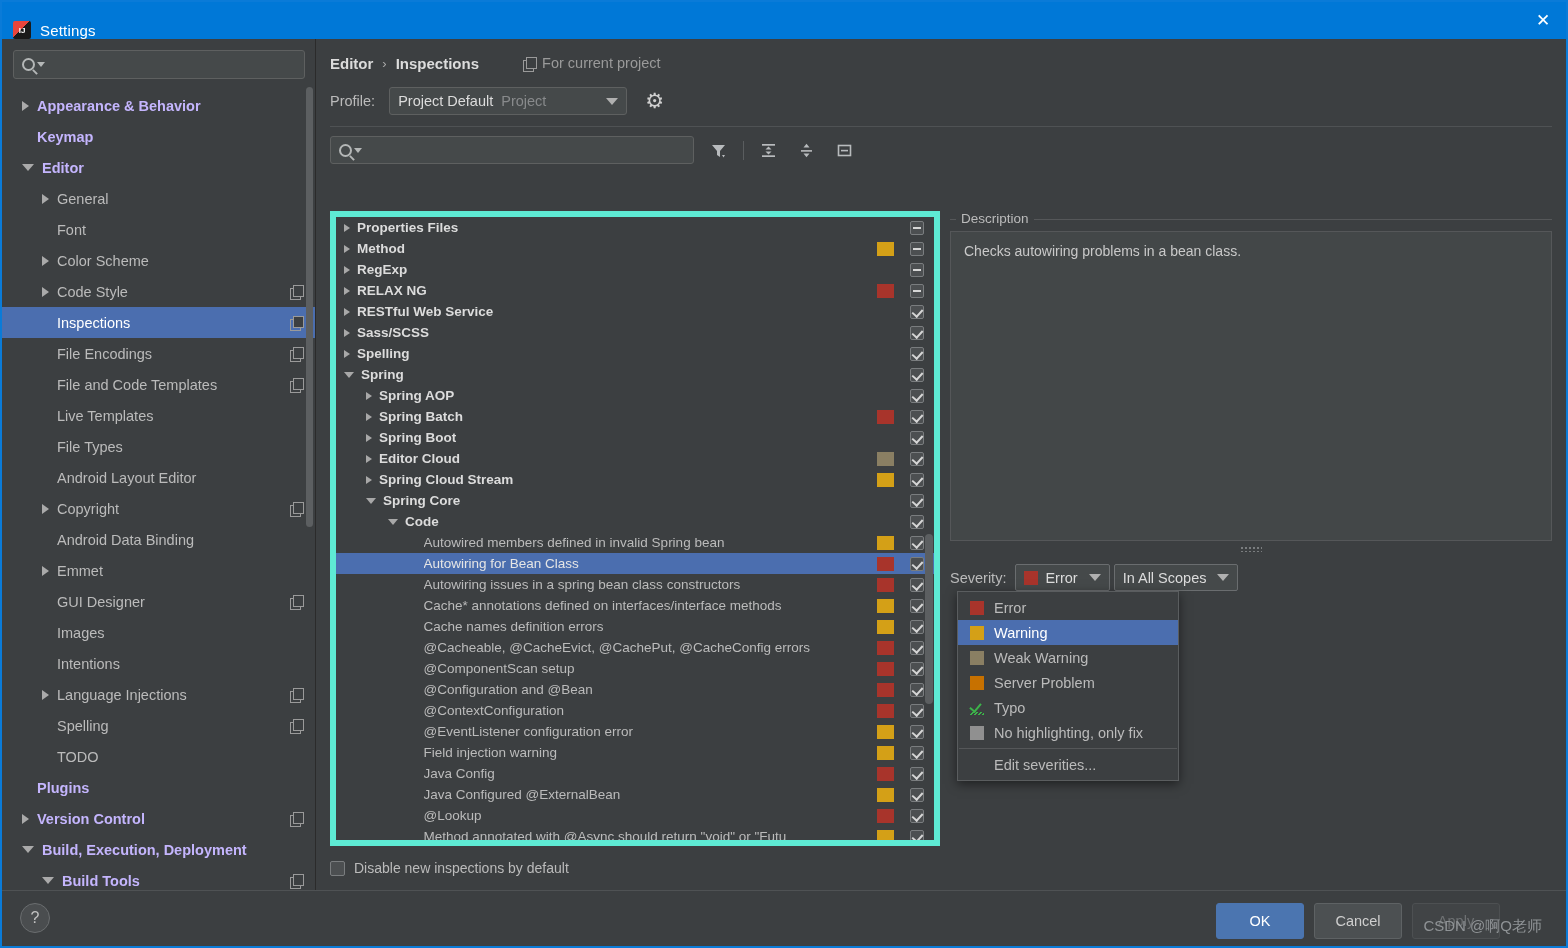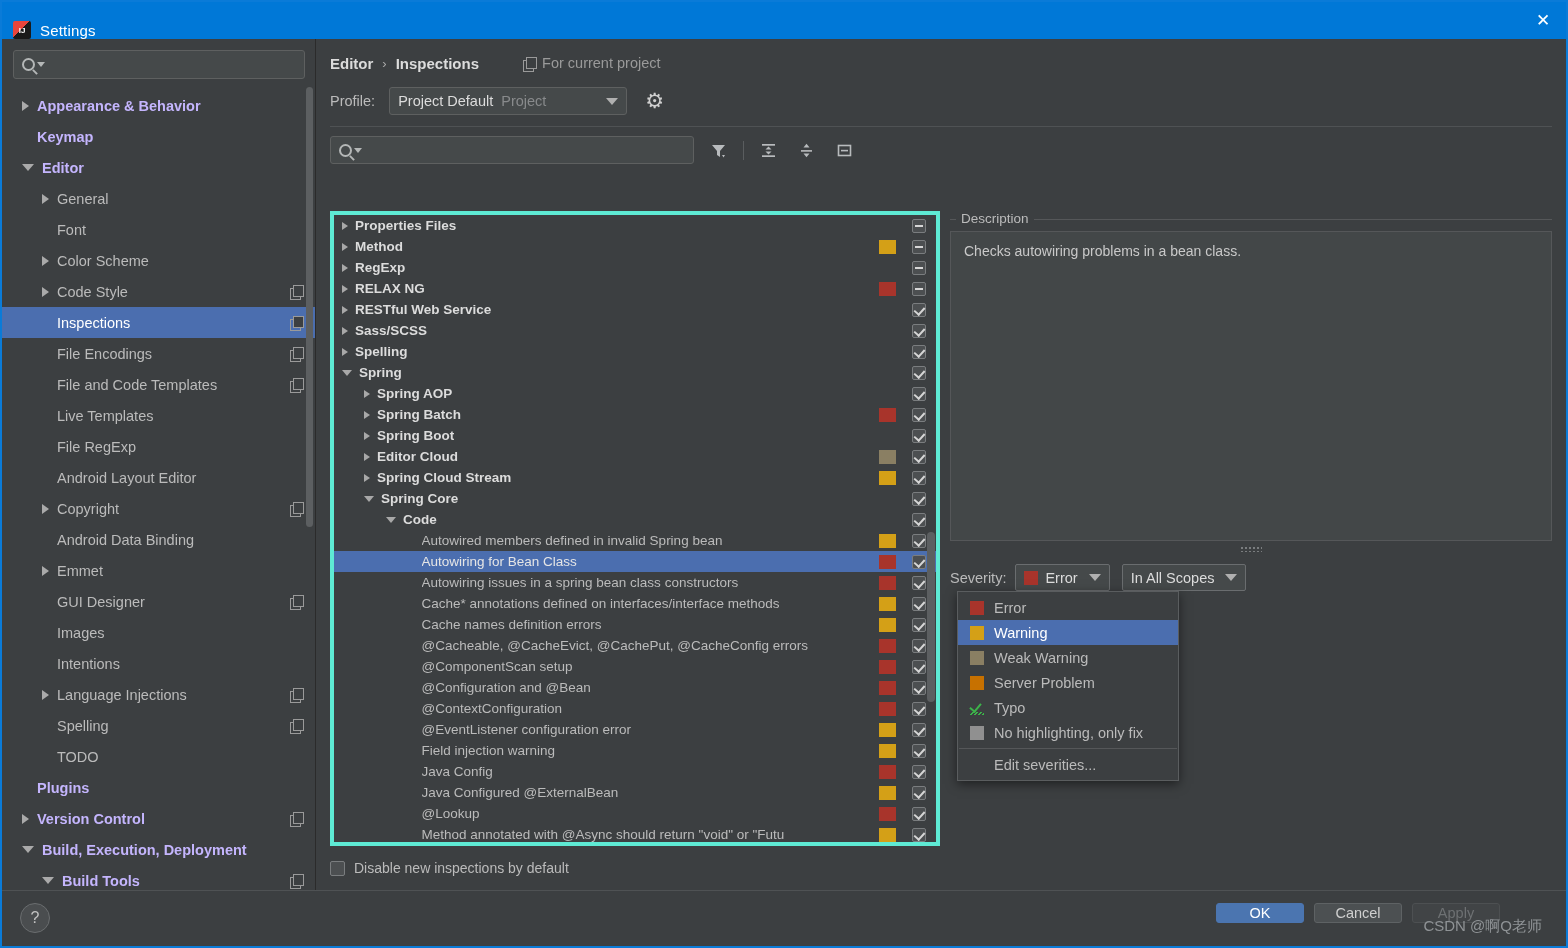--- a/index.html
+++ b/index.html
@@ -170,21 +170,21 @@
   }
   .tsep { width: 1px; height: 19px; background: #5a5d5f; margin-left: 11px; }
 
   
   .panes {
     position: absolute; left: 14px; right: 14px; top: 172px; bottom: 44px;
     display: flex;
   }
   .treepane {
     width: 610px; flex: 0 0 610px;
-    background: #3c3f41; border: 4px solid #5eead4;
+    background: #3c3f41; border: 6px solid #5eead4;
     position: relative; overflow: hidden;
   }
   .trow {
     height: 21px; display: flex; align-items: center;
     font-size: 13.5px; color: #bbbbbb; position: relative; cursor: pointer;
   }
   .trow.sel { background: #4b6eaf; color: #e5e5e5; }
   .trow.grp { color: #dcdcdc; font-weight: bold; }
   .tarrow {
     width: 0; height: 0; flex: 0 0 auto;
@@ -303,21 +303,21 @@
     width: 30px; height: 30px; border-radius: 50%;
     border: 1px solid #6a6d6f; background: #4a4d4f;
     color: #c2c2c2; font-size: 16px;
     display: flex; align-items: center; justify-content: center; cursor: pointer;
   }
   .btns {
     position: absolute; right: 66px; top: 12px;
     display: flex; gap: 10px;
   }
   .btn {
-    min-width: 88px; height: 20px; border-radius: 3px;
+    min-width: 88px; height: 36px; border-radius: 3px;
     display: flex; align-items: center; justify-content: center;
     font-size: 14.5px; cursor: pointer; text-align: center;
   }
   .btn.ok { background: #4b75b0; color: #ffffff; border: 1px solid #4b75b0; }
   .btn.cancel { background: #4c5052; color: #cfcfcf; border: 1px solid #5e6264; }
   .btn.apply { background: #414446; color: #6e7173; border: 1px solid #4d5052; }
 
   .watermark {
     position: absolute; right: 24px; bottom: 10px;
     color: #8f9396; font-size: 15px; pointer-events: none;
@@ -385,21 +385,21 @@
             <span class="arrow none" style="margin-left: 40px;"></span>
             <span class="slabel">File and Code Templates</span>
             <span class="copy-ic"></span>
           </div>
           <div class="srow">
             <span class="arrow none" style="margin-left: 40px;"></span>
             <span class="slabel">Live Templates</span>
           </div>
           <div class="srow">
             <span class="arrow none" style="margin-left: 40px;"></span>
-            <span class="slabel">File RegExp</span>
+            <span class="slabel">File Types</span>
           </div>
           <div class="srow">
             <span class="arrow none" style="margin-left: 40px;"></span>
             <span class="slabel">Android Layout Editor</span>
           </div>
           <div class="srow">
             <span class="arrow" style="margin-left: 40px;"></span>
             <span class="slabel">Copyright</span>
             <span class="copy-ic"></span>
           </div>
@@ -709,21 +709,21 @@
           </div>
           <div class="grip"></div>
 
           <div class="sev-row">
             <span>Severity:</span>
             <div class="sev-combo">
               <span class="swatch" id="sev-current-swatch" style="background: rgb(168, 52, 43);"></span>
               <span class="lbl">Error</span>
               <span class="cb-caret" style="width:0;height:0;border-left:6px solid transparent;border-right:6px solid transparent;border-top:7px solid #b0b0b0;margin-left:4px;"></span>
             </div>
-            <div class="sev-combo" style="margin-left:12px;">
+            <div class="sev-combo" style="margin-left:4px;">
               <span class="lbl">In All Scopes</span>
               <span class="cb-caret" style="width:0;height:0;border-left:6px solid transparent;border-right:6px solid transparent;border-top:7px solid #b0b0b0;margin-left:4px;"></span>
             </div>
           </div>
 
           <div class="dropdown">
             <div id="dd-items">
                 <div class="ditem">
                   <span class="swatch" style="background: rgb(168, 52, 43);"></span>
                   <span class="dtext">Error</span>

